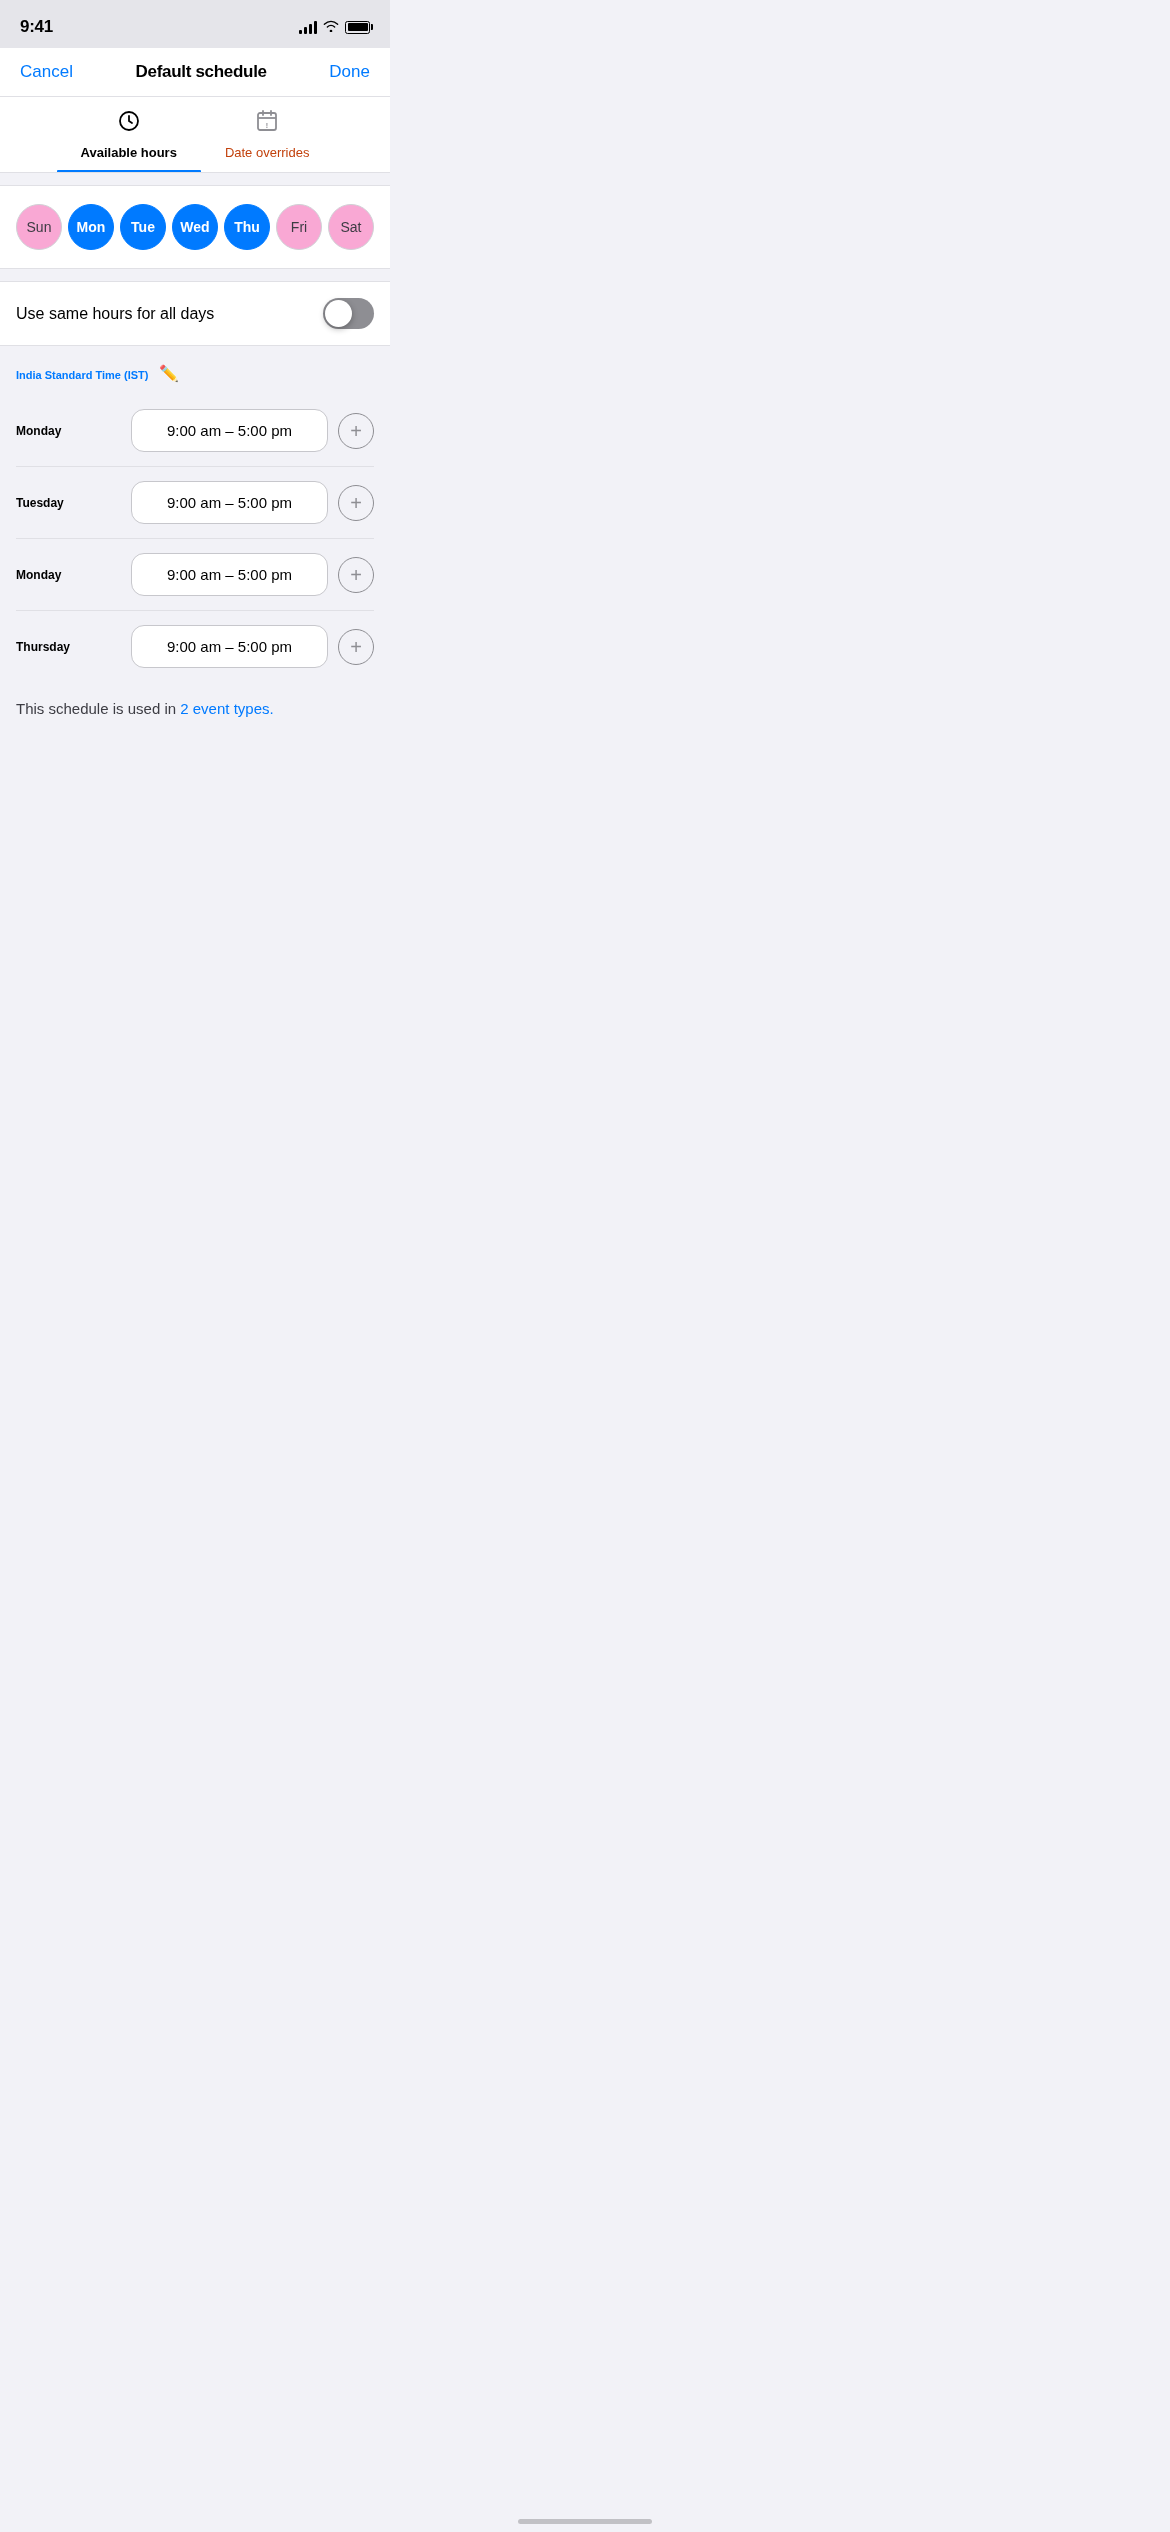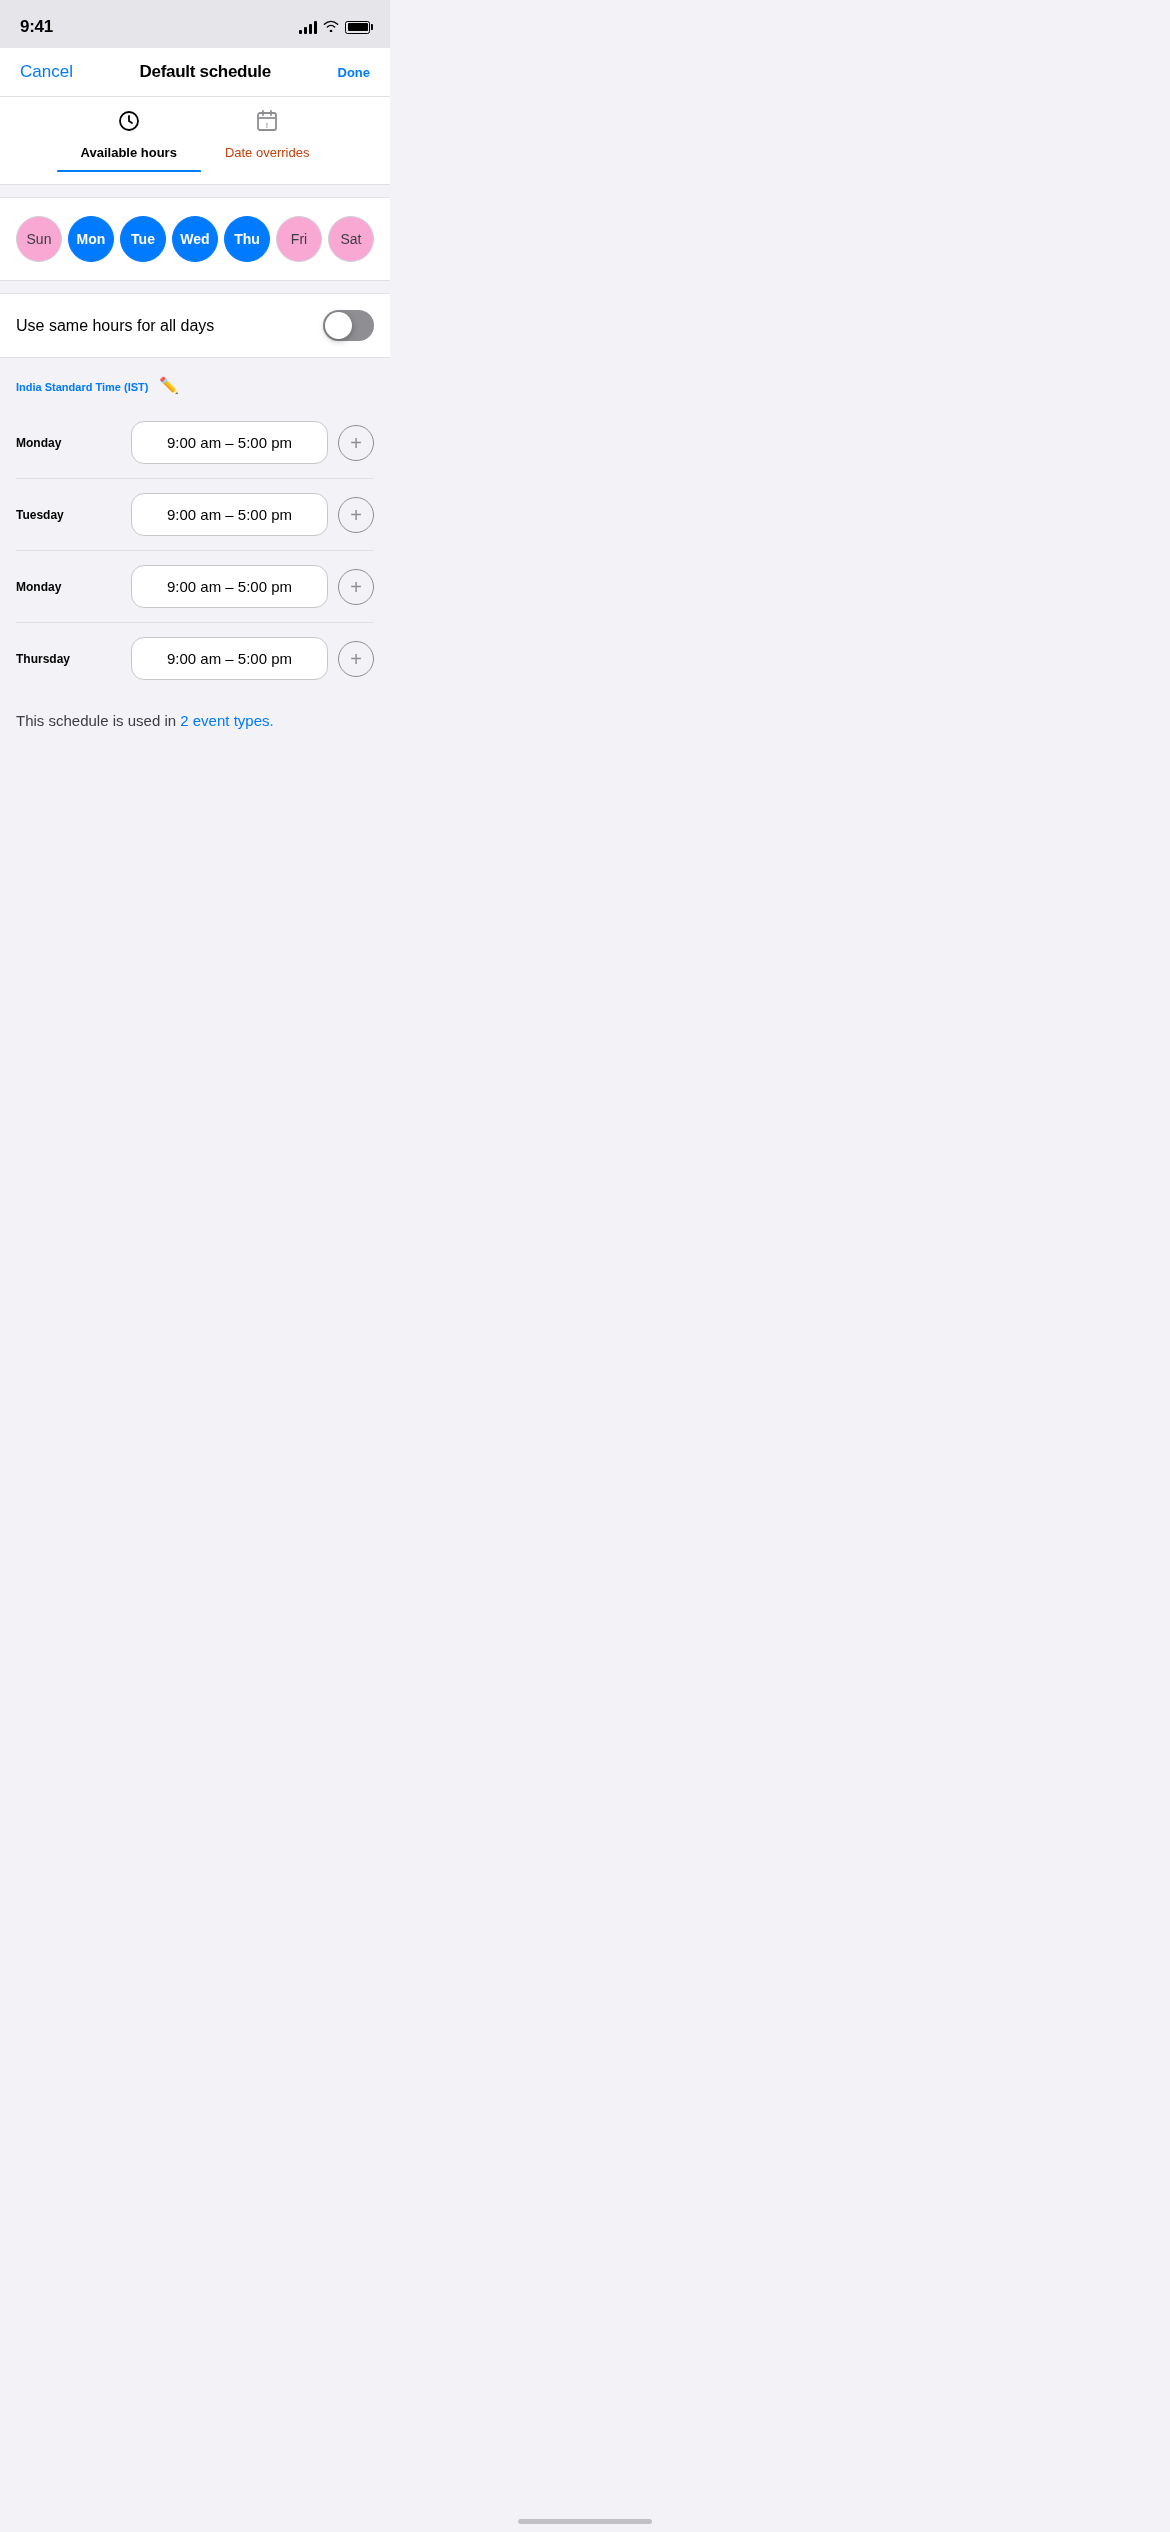--- a/index.html
+++ b/index.html
@@ -95,33 +95,33 @@
       cursor: pointer;
       font-weight: 400;
     }
     .nav-title {
       font-size: 17px;
       font-weight: 600;
       color: #000;
       letter-spacing: -0.3px;
     }
     .nav-done {
-      font-size: 13px;
+      font-size: 17px;
       color: #007aff;
       cursor: pointer;
-      font-weight: 700;
+      font-weight: 400;
     }
 
     
     .tabs-container {
       background: #fff;
       display: flex;
       justify-content: center;
       gap: 0;
-      padding: 12px 0 12px 0;
+      padding: 12px 0 0 0;
       border-bottom: 1px solid #e0e0e5;
     }
     .tab-item {
       display: flex;
       flex-direction: column;
       align-items: center;
       gap: 6px;
       padding: 0 24px 12px 24px;
       cursor: pointer;
       position: relative;

